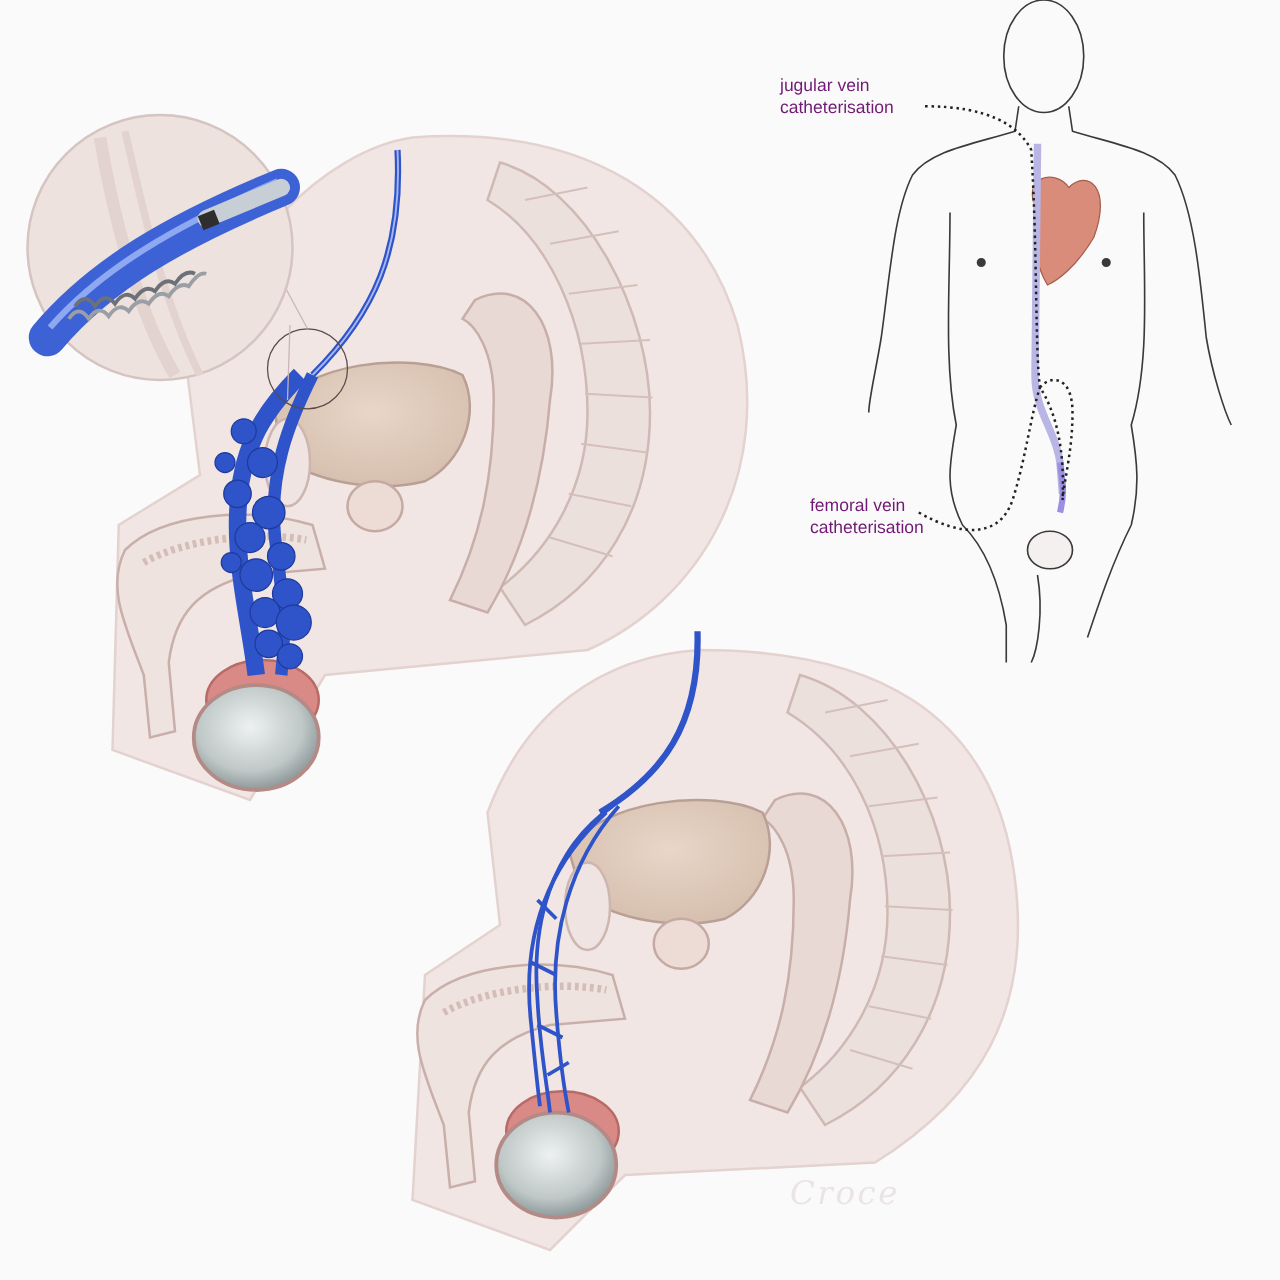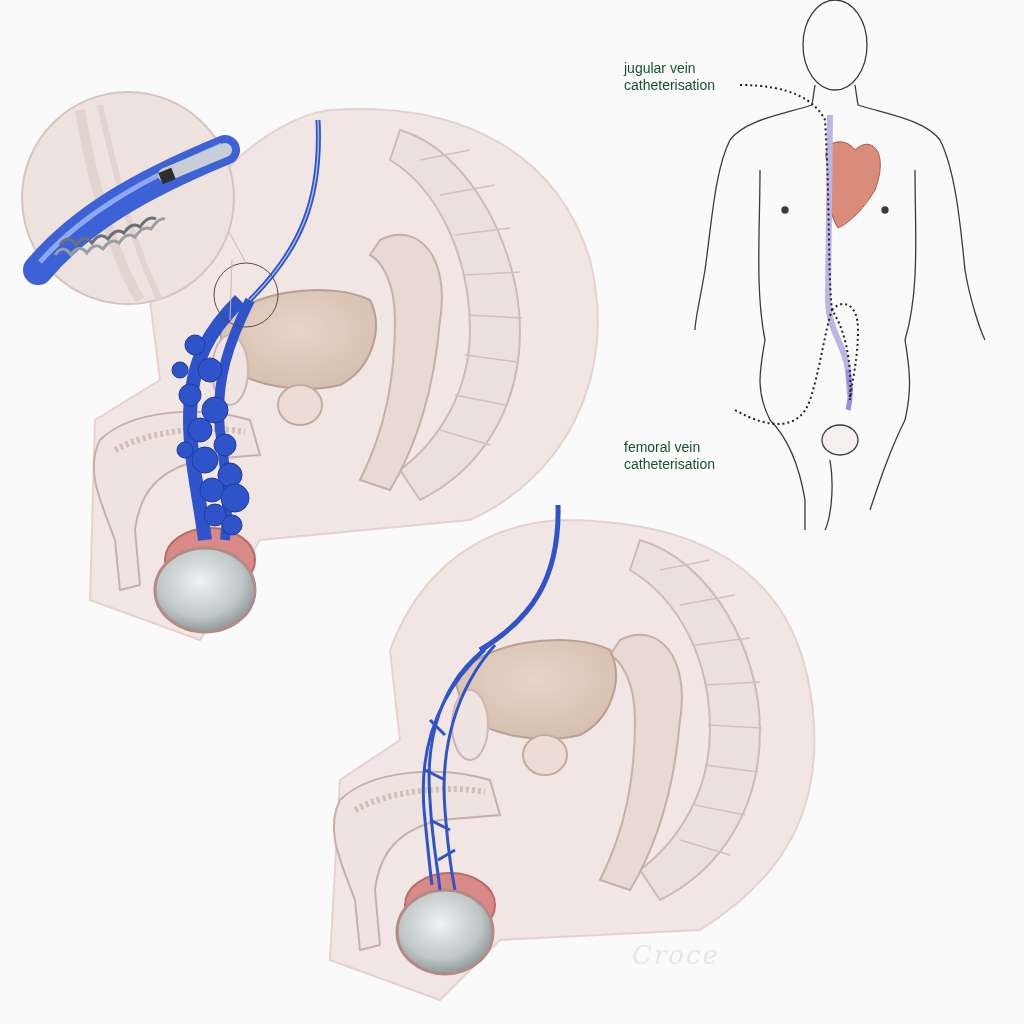--- a/index.html
+++ b/index.html
@@ -1,17 +1,17 @@
 <!DOCTYPE html>
 <html><head>
 <meta charset="utf-8">
 <style>
   html, body { margin:0; padding:0; background:#fbfafa; }
   body { width:1024px; height:1024px; position:relative; overflow:hidden; font-family:"Liberation Sans", sans-serif; }
-  .label { position:absolute; font-size:14px; line-height:17px; color:#14532d; }
+  .label { position:absolute; font-size:14px; line-height:17px; color:#701a75; }
   .label span { display:block; }
   svg { position:absolute; left:0; top:0; }
   .sig { position:absolute; left:632px; top:940px; font-family:"DejaVu Serif", serif; font-style:italic; font-size:26px; color:#ebe4e4; letter-spacing:2px; }
 </style>
 </head>
 <body>
 
 <svg width="1024" height="1024" viewBox="0 0 1024 1024">
   <defs>
     <radialGradient id="testisGrad" cx="45%" cy="40%" r="60%">
@@ -148,17 +148,17 @@
     <path d="M740,85 C790,85 815,100 825,120 C830,200 828,280 832,310 C845,330 852,360 850,400"></path>
     <path d="M735,410 C770,430 800,430 810,400 C820,370 825,330 832,310"></path>
     <path d="M832,310 C840,300 858,300 858,330 C858,360 852,380 850,400"></path>
   </g>
 </svg>
 
 <div class="label" style="left:624px; top:60px;">
   <span>jugular vein</span>
   <span>catheterisation</span>
 </div>
-<div class="label" style="left:624px; top:396px;margin-top:43px;">
+<div class="label" style="left:648px; top:396px;">
   <span>femoral vein</span>
   <span>catheterisation</span>
 </div>
 <div class="sig">Croce</div>
 
 </body></html>

